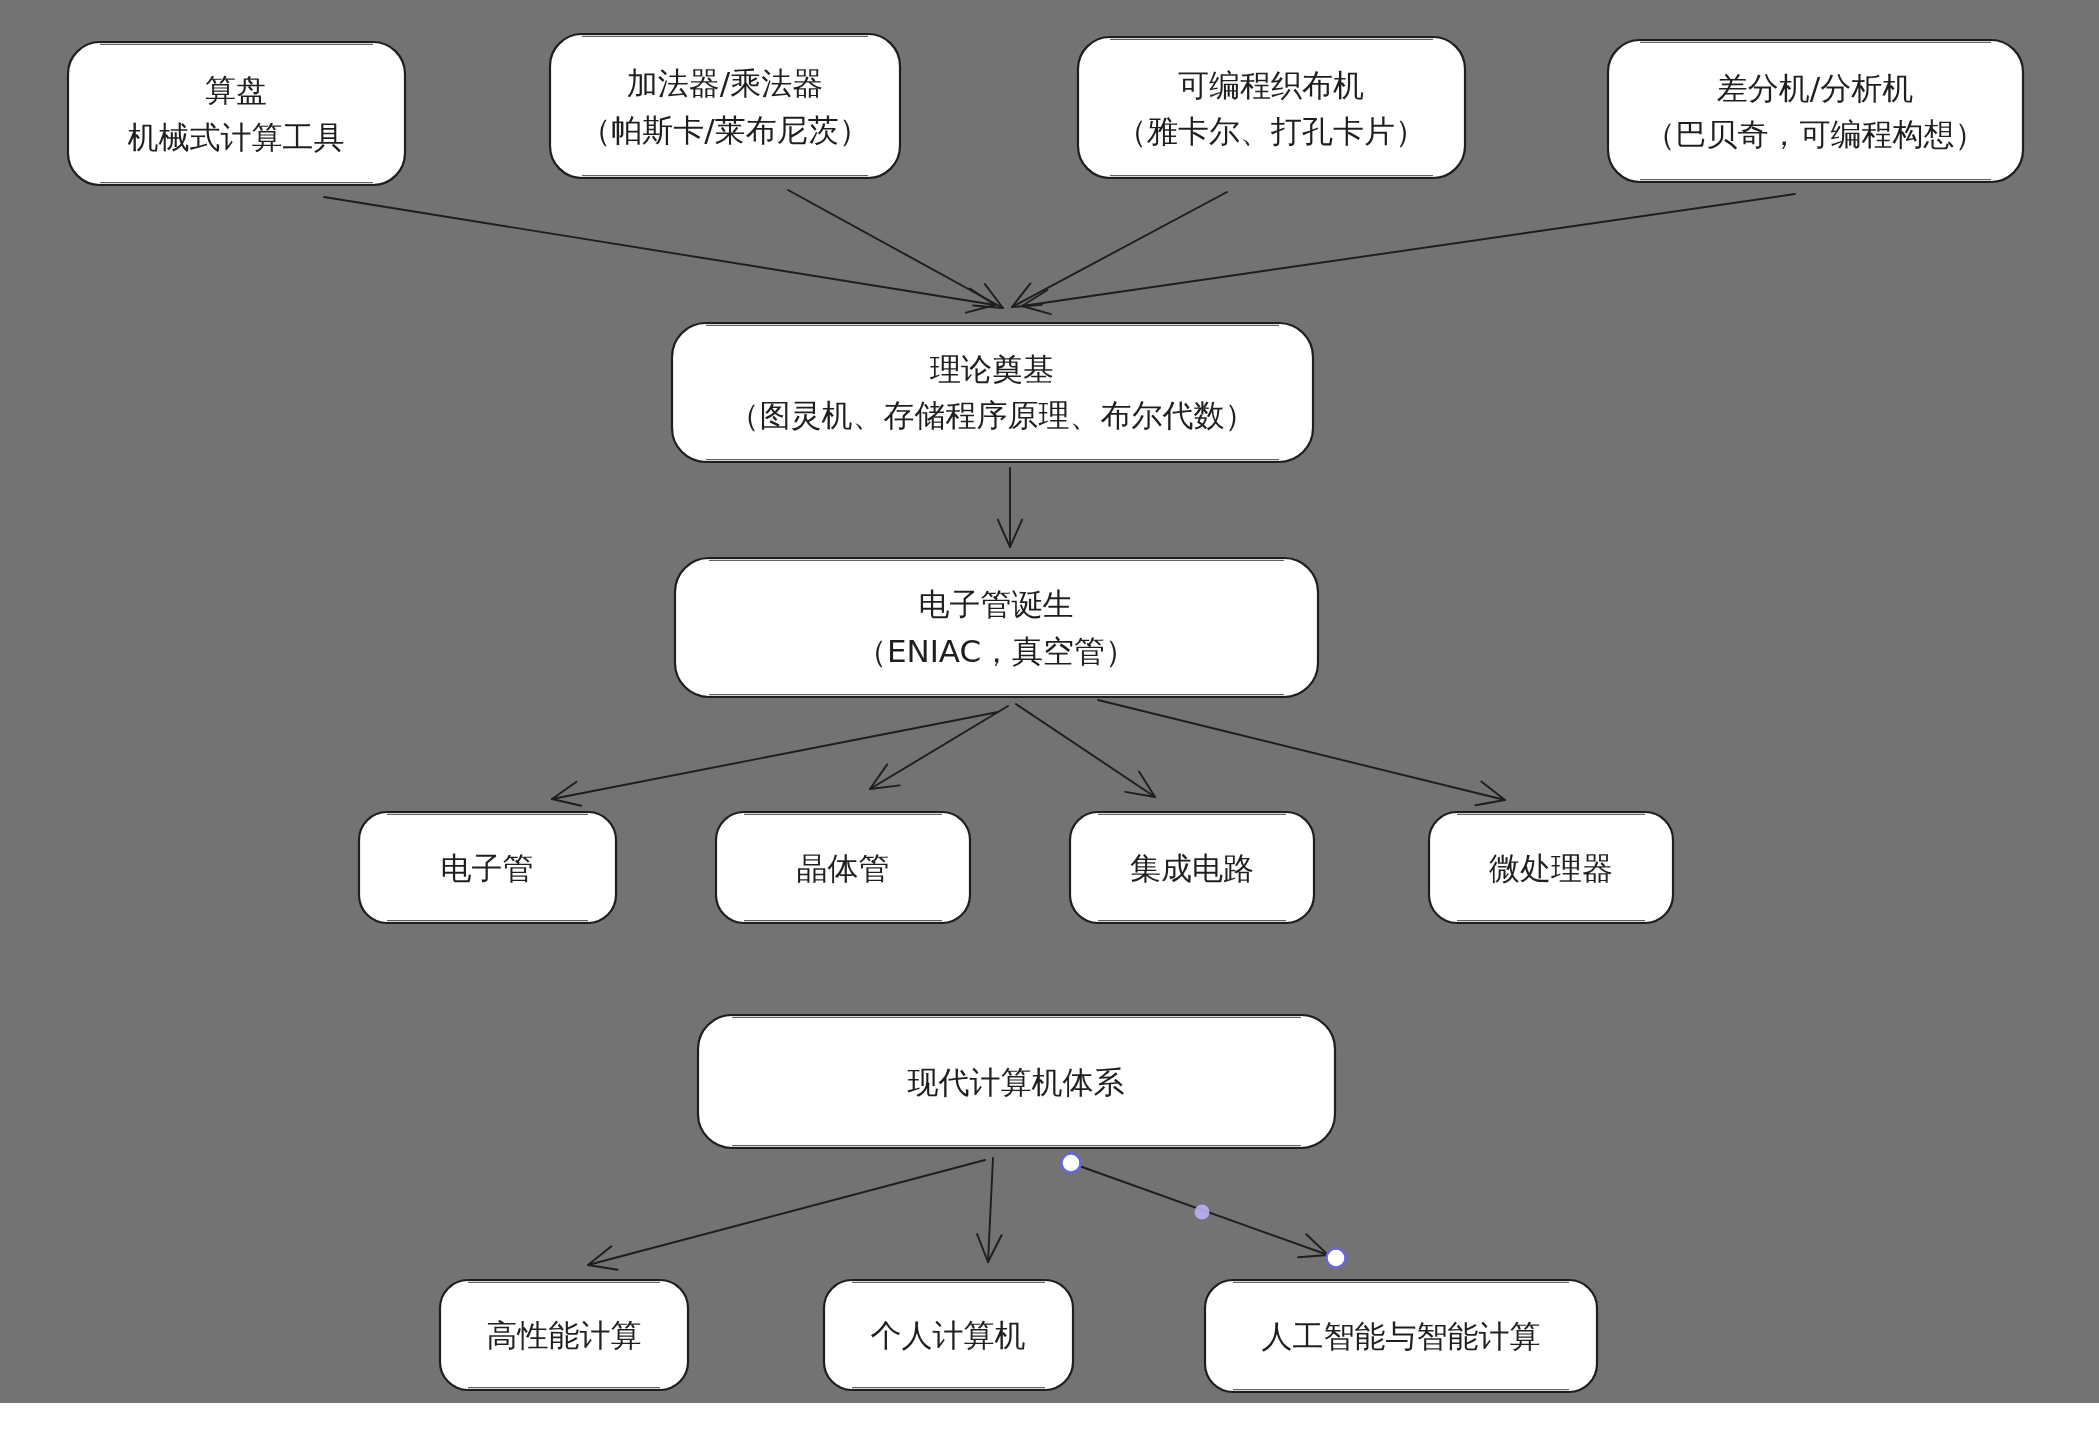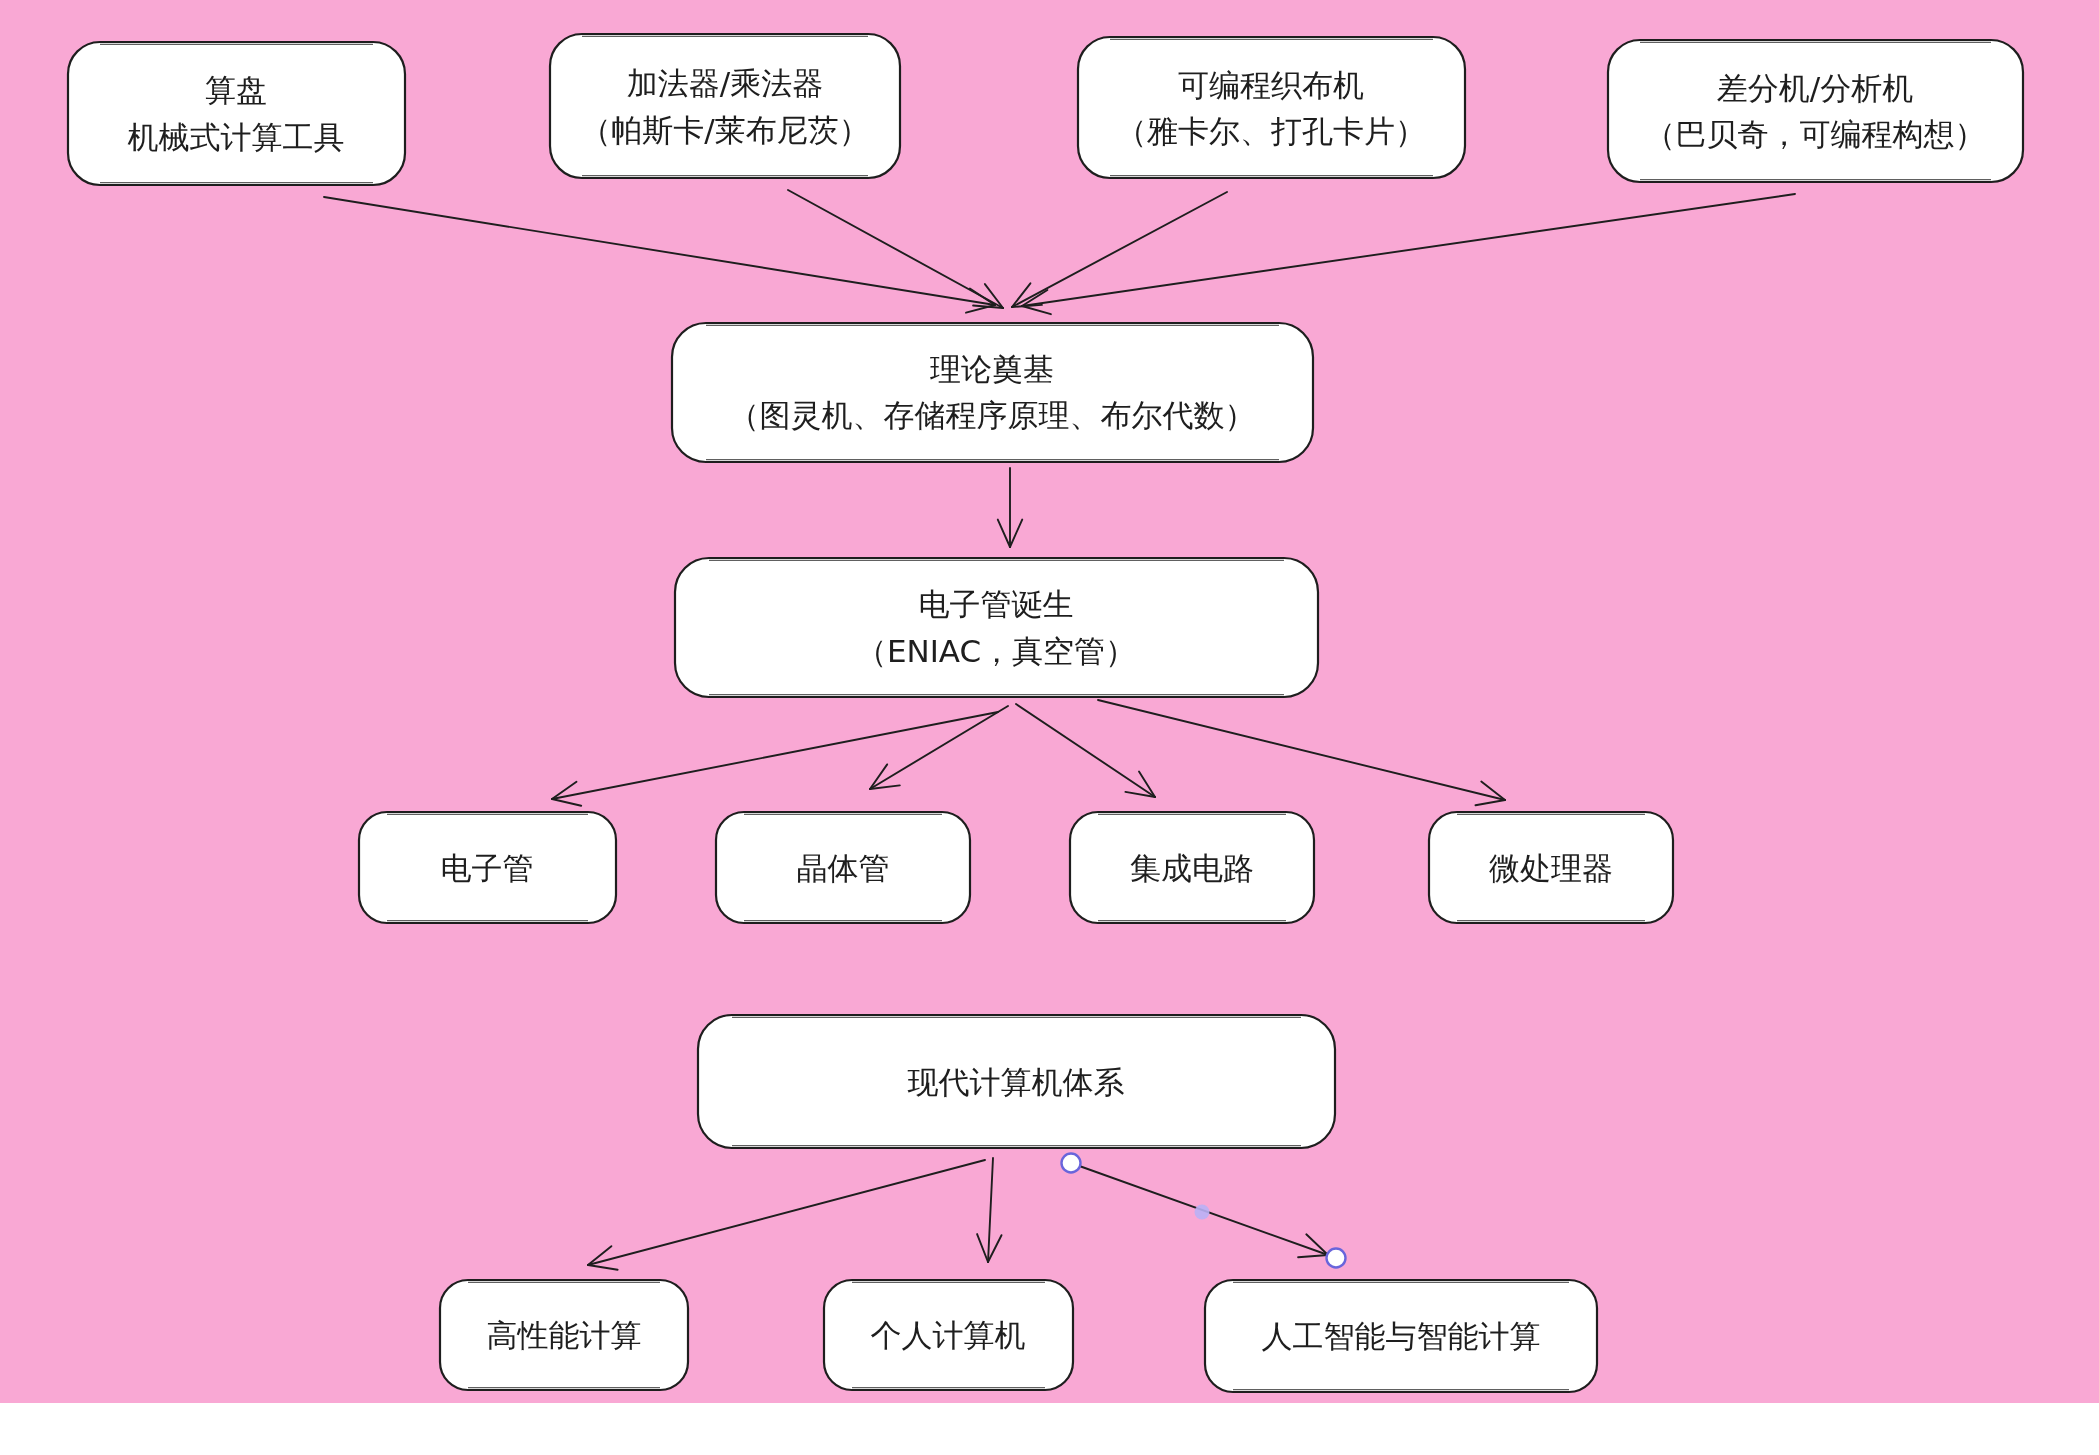--- a/index.html
+++ b/index.html
@@ -1,16 +1,16 @@
 <!DOCTYPE html>
 <html><head>
 <meta charset="utf-8">
 <style>
   html,body{margin:0;padding:0;background:#ffffff;}
-  .canvas-wrap{position:relative;width:2099px;height:1403px;background:#f9a8d4;overflow:hidden;}
+  .canvas-wrap{position:relative;width:2099px;height:1403px;background:#737373;overflow:hidden;}
   svg{display:block;}
   rect.shape{fill:#ffffff;stroke:#1e1e1e;stroke-width:2.2;}
   line.sketch{stroke:#1e1e1e;stroke-width:1.4;opacity:.7;}
   line.edge, line.head{stroke:#1e1e1e;stroke-width:1.9;fill:none;stroke-linecap:round;}
   text.lbl{font-family:"DejaVu Sans",sans-serif;font-size:31px;fill:#1e1e1e;
            text-anchor:middle;dominant-baseline:central;}
   circle.handle{fill:#ffffff;stroke:#6965db;stroke-width:2.4;}
   circle.midhandle{fill:#b9b0f5;opacity:.9;stroke:none;}
 </style>
 </head>

